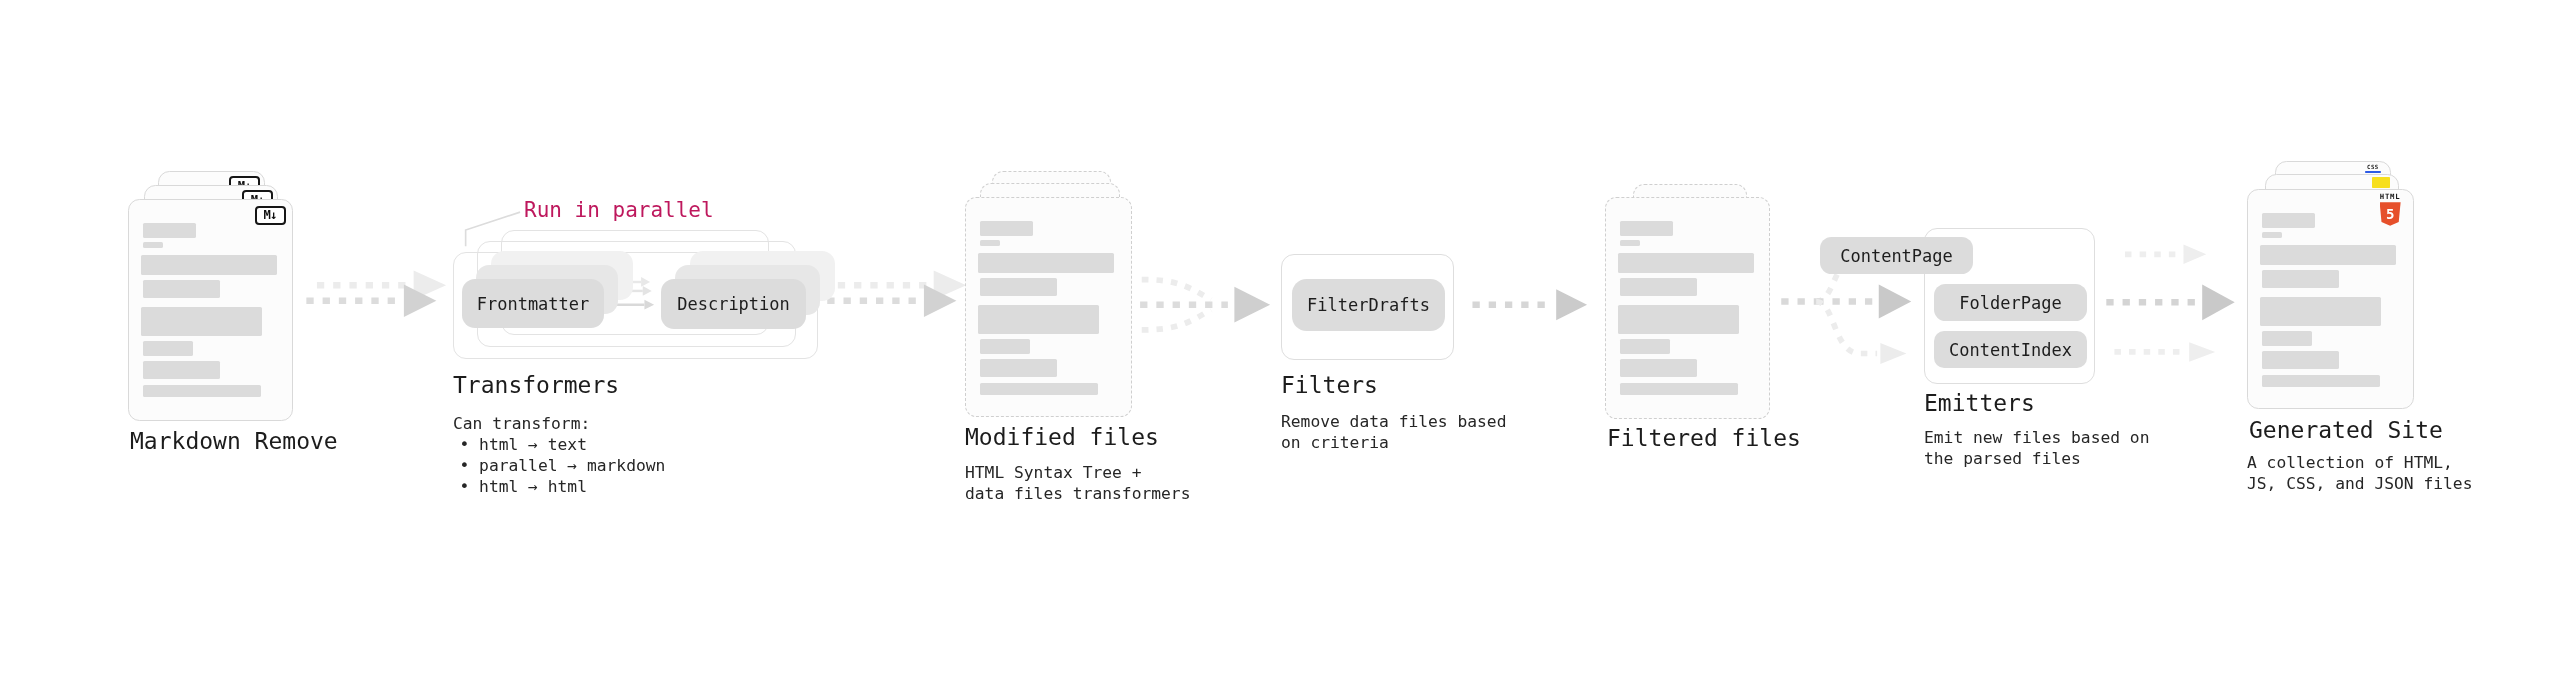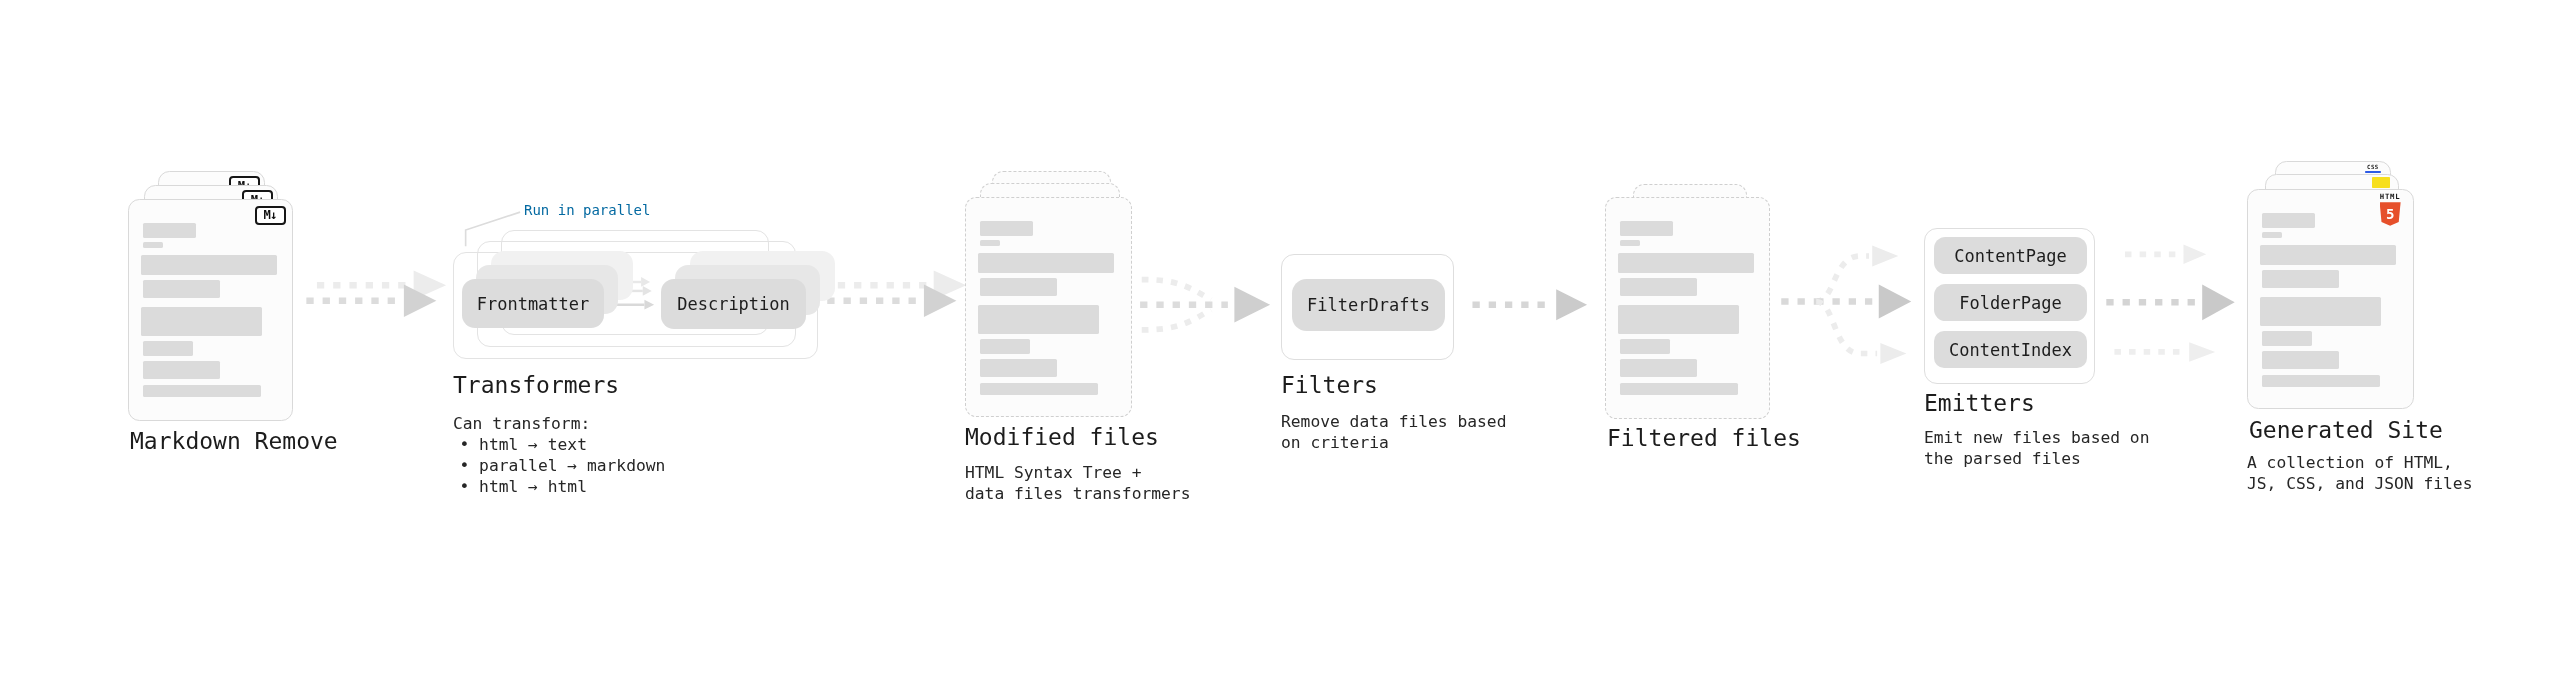--- a/index.html
+++ b/index.html
@@ -26,21 +26,21 @@
 
   
   .chip{position:absolute;background:#dcdcdc;border-radius:13px;display:flex;align-items:center;justify-content:center;
         font-size:17px;color:#1d1d1d;white-space:nowrap;}
   .chip.ghost1{background:#e7e7e7;}
   .chip.ghost2{background:#f1f1f1;}
 
   
   .h1{position:absolute;font-size:23px;line-height:28px;color:#1c1c1c;white-space:nowrap;}
   .sub{position:absolute;font-size:16.3px;line-height:21px;color:#262626;white-space:nowrap;}
-  .note{position:absolute;font-size:14px;line-height:21px;color:#0369a1;white-space:nowrap;}
+  .note{position:absolute;font-size:21px;line-height:21px;color:#be185d;white-space:nowrap;}
 
   
   .mdbadge{position:absolute;right:6.5px;top:5.7px;width:31px;height:19.5px;border:2.4px solid #161616;border-radius:4.1px;
            background:#ffffff;display:flex;align-items:center;justify-content:center;
            font-size:12.2px;font-weight:700;letter-spacing:-0.8px;color:#111;box-sizing:border-box;}
   .mdbadge.back{right:4.1px;top:4.1px;}
 
   
   .html5-logo{position:absolute;right:11.4px;top:3.3px;width:23px;text-align:center;}
   .h5word{font-size:7.3px;font-weight:700;color:#111;letter-spacing:0.8px;line-height:8.1px;}
@@ -207,21 +207,21 @@
           <i class="b6"></i>
           <i class="b7"></i>
           <i class="b8"></i>
       </div>
     </div>
     <div class="h1" style="left:1607px;top:424px">Filtered files</div>
   </section>
 
   <section>
     <div class="obox" style="left:1924px;top:228px;width:171px;height:156px;border-color:#dedede"></div>
-    <div class="chip" style="left:1934px;top:237px;width:153px;height:37px;border-radius:11.4px">ContentPage</div>
+    <div class="chip" style="left:1820px;top:237px;width:153px;height:37px;border-radius:11.4px">ContentPage</div>
     <div class="chip" style="left:1934px;top:284px;width:153px;height:37px;border-radius:11.4px">FolderPage</div>
     <div class="chip" style="left:1934px;top:331px;width:153px;height:37px;border-radius:10px">ContentIndex</div>
     <div class="h1" style="left:1924px;top:389px">Emitters</div>
     <div class="sub" style="left:1924px;top:427px">
       <div>Emit new files based on</div>
       <div>the parsed files</div>
     </div>
   </section>
 
   <section>

